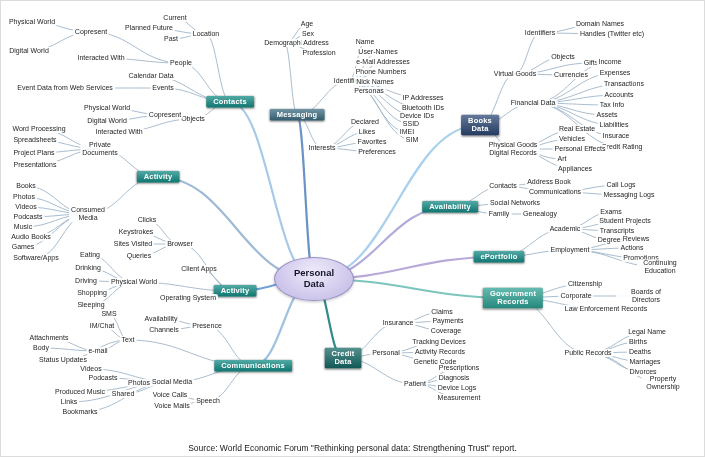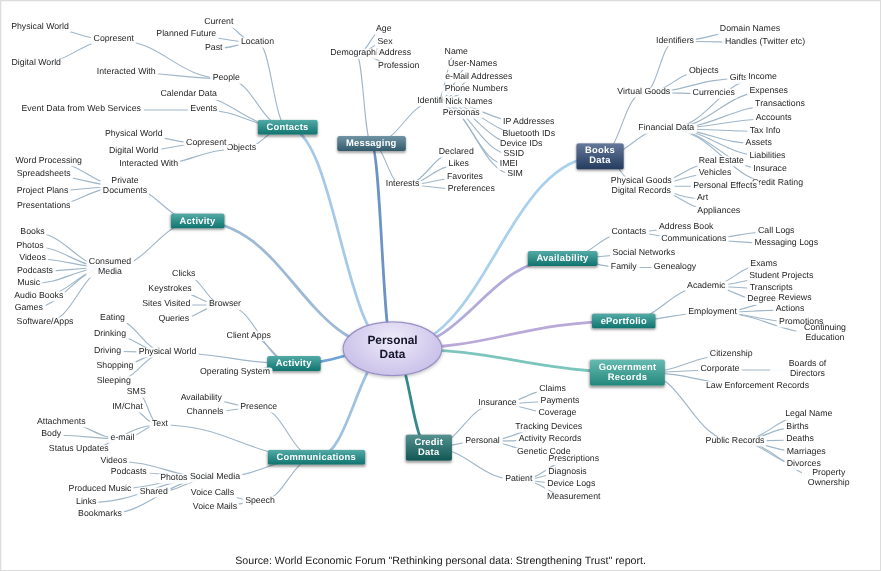--- a/index.html
+++ b/index.html
@@ -286,21 +286,21 @@
       <div class="node leaf" style="left: 564px; top: 228px;">Academic</div>
       <div class="node leaf" style="left: 610px; top: 211px;">Exams</div>
       <div class="node leaf" style="left: 624px; top: 220px;">Student Projects</div>
       <div class="node leaf" style="left: 616px; top: 230px;">Transcripts</div>
       <div class="node leaf" style="left: 610px; top: 239px;">Degrees</div>
       <div class="node leaf" style="left: 569px; top: 249px;">Employment</div>
       <div class="node leaf" style="left: 635px; top: 238px;">Reviews</div>
       <div class="node leaf" style="left: 631px; top: 247px;">Actions</div>
       <div class="node leaf" style="left: 640px; top: 257px;">Promotions</div>
       <div class="node leaf" style="left: 659px; top: 266px;">Continuing Education</div>
-      <div class="node branch" style="left: 501px; top: 297px; background: linear-gradient(rgba(255, 255, 255, 0.28), rgba(0, 0, 0, 0.16)), rgb(43, 161, 147);">Government
+      <div class="node branch" style="left: 512px; top: 297px; background: linear-gradient(rgba(255, 255, 255, 0.28), rgba(0, 0, 0, 0.16)), rgb(43, 161, 147);">Government
 Records</div>
       <div class="node leaf" style="left: 584px; top: 283px;">Citizenship</div>
       <div class="node leaf" style="left: 575px; top: 295px;">Corporate</div>
       <div class="node leaf" style="left: 645px; top: 295px;">Boards of Directors</div>
       <div class="node leaf" style="left: 605px; top: 308px;">Law Enforcement Records</div>
       <div class="node leaf" style="left: 587px; top: 352px;">Public Records</div>
       <div class="node leaf" style="left: 646px; top: 331px;">Legal Name</div>
       <div class="node leaf" style="left: 637px; top: 341px;">Births</div>
       <div class="node leaf" style="left: 639px; top: 351px;">Deaths</div>
       <div class="node leaf" style="left: 644px; top: 361px;">Marriages</div>

